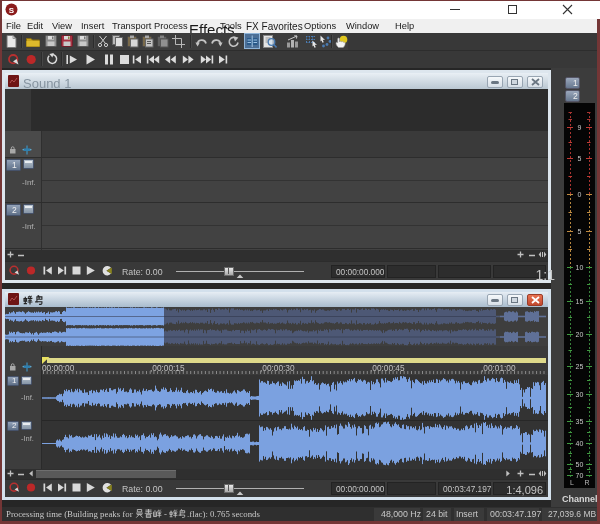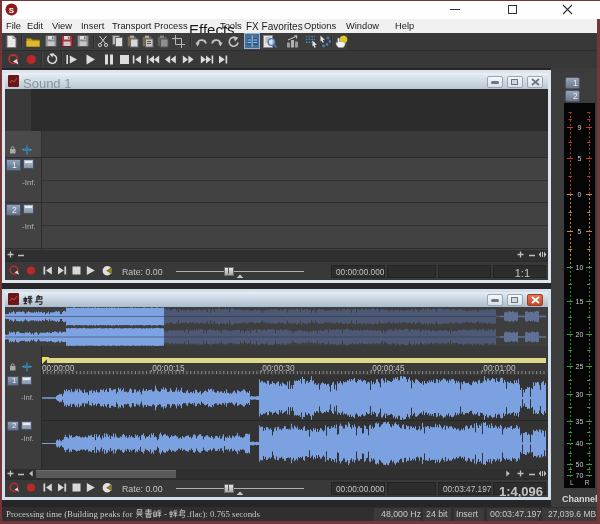--- a/index.html
+++ b/index.html
@@ -308,21 +308,21 @@
     <div class="abs" style="left:224px;top:267px;width:10px;height:9px;background:linear-gradient(#e8e8e8,#a8a8a8);border:1px solid #6a6a6a;"></div>
     <div class="abs" style="left:228px;top:268px;width:1px;height:6px;background:#555;"></div>
     <svg class="abs" style="left:236px;top:274px" width="8" height="5">
       <path d="M4 0.5L7.3 4H0.7Z" fill="#c8c8c8"></path>
     </svg>
     <div class="abs" style="left:331px;top:265px;width:54px;height:13px;background:#2d2d2d;border:1px solid #232323;"></div>
     <div class="t" style="left:336px;top:267px;font-size:8.3px;color:#c4c4c4;">00:00:00.000</div>
     <div class="abs" style="left:387px;top:265px;width:49px;height:13px;background:#2d2d2d;border:1px solid #232323;"></div>
     <div class="abs" style="left:438px;top:265px;width:53px;height:13px;background:#2d2d2d;border:1px solid #232323;"></div>
     <div class="abs" style="left:493px;top:265px;width:53px;height:13px;background:#2d2d2d;border:1px solid #232323;"></div>
-    <div class="t" style="right:70px;top:267px;font-size:11px;color:#c4c4c4;">1:1</div>
+    <div class="t" style="right:45px;top:267px;font-size:14px;color:#c4c4c4;">1:1</div>
 
   <div class="abs" style="left:2px;top:289px;width:549px;height:211px;background:#d3e0ec;"></div>
   <div class="abs" style="left:5px;top:292px;width:543px;height:15px;background:linear-gradient(#e6edf4,#a9bccd);"></div>
   <svg class="abs" style="left:8px;top:293px" width="11" height="12">
       <rect x="0" y="0" width="11" height="12" rx="1" fill="#6e1515"></rect>
       <path d="M2 8L4 5L6 7L9 3" stroke="#b05050" stroke-width="1" fill="none"></path>
     </svg>
   <svg class="abs" style="left:23px;top:295px" width="22" height="10" viewBox="0 0 22 10">
       <g stroke="#222" stroke-width="1.1" fill="none">
         <path d="M1 3.5H3.6V6.3H1ZM2.3 1.8V8.6M0.7 8.6H3.9M5 2.4L6.8 0.8M8.6 0.8L6.9 2.5M4.6 3.4H9.4M5.2 5.2H8.9M4.6 7H9.4M7 3.4V9.4"></path>
@@ -457,21 +457,21 @@
     <div class="abs" style="left:228px;top:485px;width:1px;height:6px;background:#555;"></div>
     <svg class="abs" style="left:236px;top:491px" width="8" height="5">
       <path d="M4 0.5L7.3 4H0.7Z" fill="#c8c8c8"></path>
     </svg>
     <div class="abs" style="left:331px;top:482px;width:54px;height:13px;background:#2d2d2d;border:1px solid #232323;"></div>
     <div class="t" style="left:336px;top:484px;font-size:8.3px;color:#c4c4c4;">00:00:00.000</div>
     <div class="abs" style="left:387px;top:482px;width:49px;height:13px;background:#2d2d2d;border:1px solid #232323;"></div>
     <div class="abs" style="left:438px;top:482px;width:53px;height:13px;background:#2d2d2d;border:1px solid #232323;"></div>
     <div class="t" style="left:443px;top:484px;font-size:8.3px;color:#c4c4c4;">00:03:47.197</div>
     <div class="abs" style="left:493px;top:482px;width:53px;height:13px;background:#2d2d2d;border:1px solid #232323;"></div>
-    <div class="t" style="right:57px;top:484px;font-size:13px;color:#c4c4c4;font-weight:bold;">1:4,096</div>
+    <div class="t" style="right:57px;top:484px;font-size:11px;color:#c4c4c4;">1:4,096</div>
 
   <div class="abs" style="left:565px;top:77px;width:15px;height:12px;background:linear-gradient(#9aa7bb,#67788f);border:1px solid #556;border-radius:2px;"></div>
   <div class="t" style="left:573px;top:78px;font-size:8.5px;color:#eee;">1</div>
   <div class="abs" style="left:565px;top:90px;width:15px;height:12px;background:linear-gradient(#9aa7bb,#67788f);border:1px solid #556;border-radius:2px;"></div>
   <div class="t" style="left:573px;top:91px;font-size:8.5px;color:#eee;">2</div>
   <svg style="position:absolute;left:564px;top:103px" width="31" height="385">
       <rect x="0" y="0" width="31" height="385" fill="#050505"></rect>
       <path d="M6.5 9V91M25.5 9V91" stroke="#a83430" stroke-width="1" stroke-dasharray="2,2" fill="none"></path>
       <path d="M6.5 91V164M25.5 91V164" stroke="#b5863e" stroke-width="1" stroke-dasharray="2,2" fill="none"></path>
       <path d="M6.5 164V375M25.5 164V375" stroke="#37813a" stroke-width="1" stroke-dasharray="2,2" fill="none"></path>

